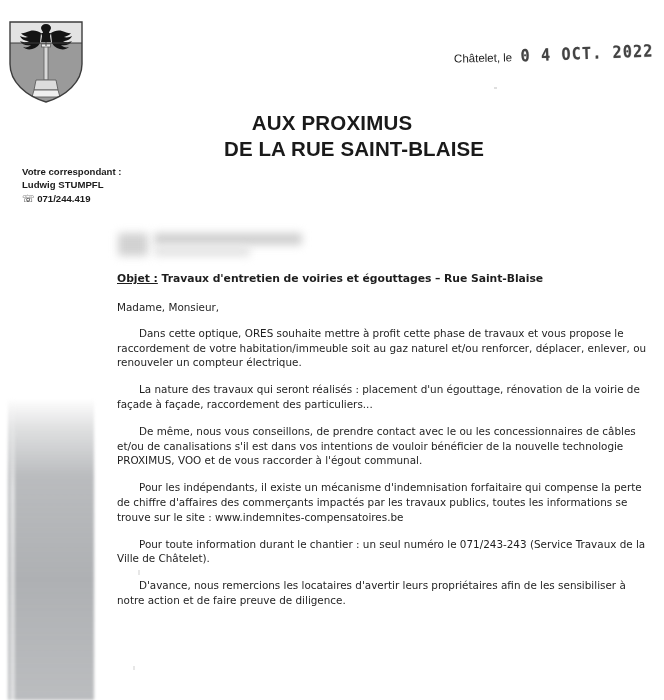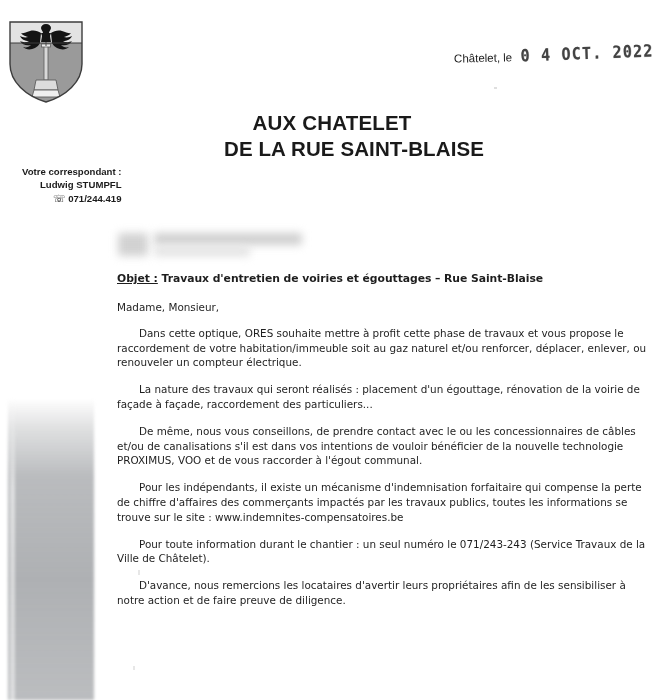--- a/index.html
+++ b/index.html
@@ -118,21 +118,20 @@
   
   #correspondent {
     position: absolute;
     left: 22px;
     top: 165px;
     font-family: "Liberation Sans", sans-serif;
     font-size: 9.6px;
     font-weight: 700;
     line-height: 13.4px;
     color: #1b1b1b;
-    text-align: right;
   }
   #correspondent .phone-icon { font-size: 10px; font-weight:400; }
 
   
   #recipient-redacted {
     position: absolute;
     left: 118px;
     top: 231px;
     width: 196px;
     height: 30px;
@@ -220,21 +219,21 @@
     </svg>
   </div>
 </div>
 
 <div id="date-line">
   <span class="date-label">Châtelet, le</span>
   <span class="date-stamp">0 4 OCT. 2022</span>
 </div>
 
 <div id="doc-title">
-  <div class="line1">AUX CHATELET</div>
+  <div class="line1">AUX PROXIMUS</div>
   <div class="line2">DE LA RUE SAINT-BLAISE</div>
 </div>
 
 <div id="correspondent">
   <div>Votre correspondant :</div>
   <div>Ludwig STUMPFL</div>
   <div>
     <span class="phone-icon">☏</span>
     <span>071/244.419</span>
   </div>

